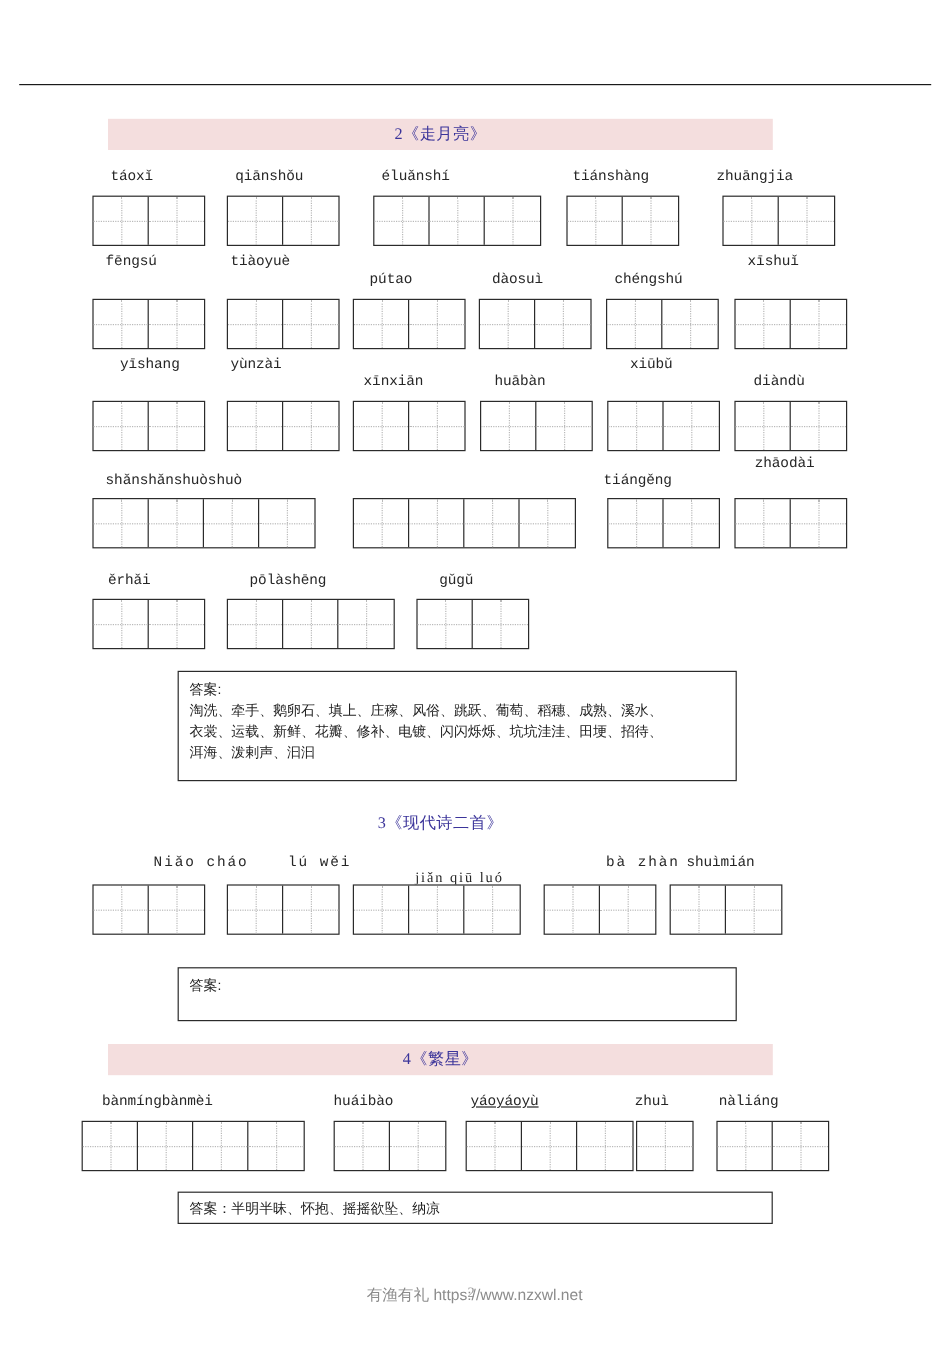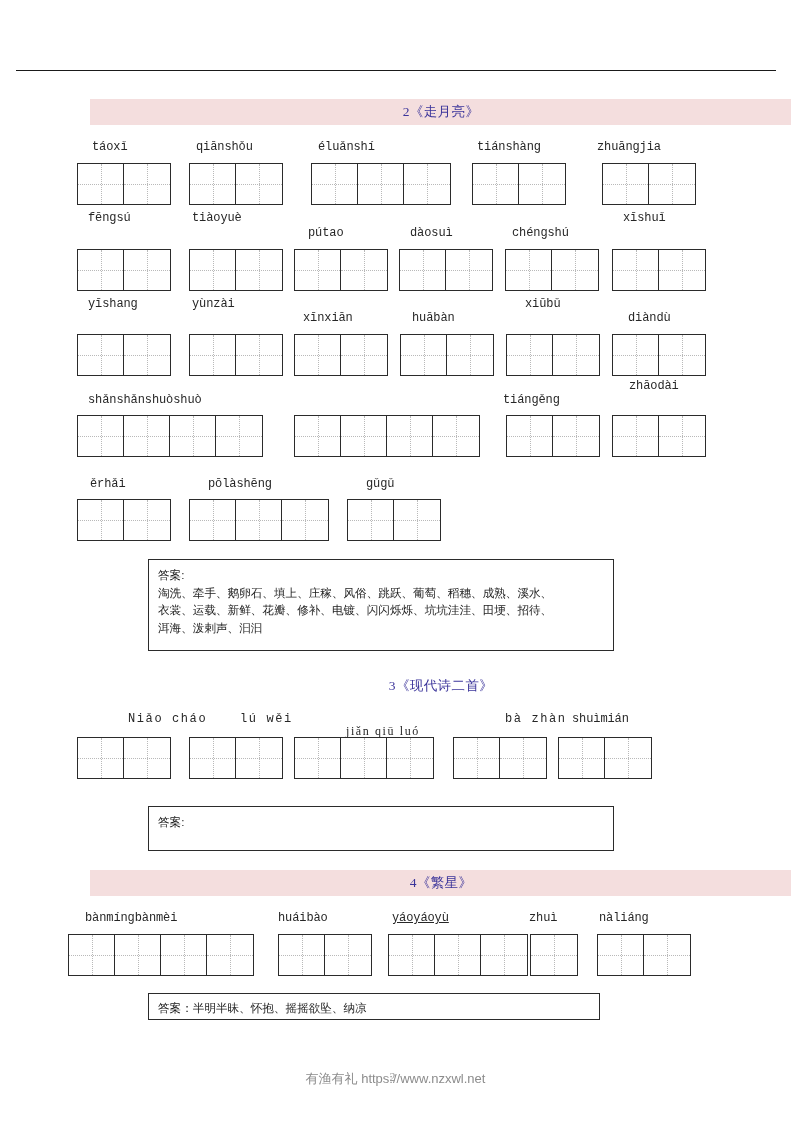--- a/index.html
+++ b/index.html
@@ -27,21 +27,21 @@
     top: 70px;
     width: 760px;
     height: 0;
     border-top: 1.6px solid #1a1a1a;
   }
 
   
   .band {
     position: absolute;
     left: 90px;
-    width: 702px;
+    width: 554px;
     height: 26px;
     background: #f4dede;
   }
   .band.plain { background: transparent; }
   .band .title {
     position: absolute;
     left: 0;
     right: 0;
     top: 50%;
     transform: translateY(-50%);
@@ -200,21 +200,21 @@
     </div>
   <div class="grid" style="left:505px; top:249px;">
       <div class="cell"></div>
       <div class="cell"></div>
     </div>
   <div class="grid" style="left:612px; top:249px;">
       <div class="cell"></div>
       <div class="cell"></div>
     </div>
 
-  <div class="py" style="left:88px;  top:297px;">yīshang</div>
+  <div class="py" style="left:100px;  top:297px;">yīshang</div>
   <div class="py" style="left:192px; top:297px;">yùnzài</div>
   <div class="py" style="left:303px; top:311px;">xīnxiān</div>
   <div class="py" style="left:412px; top:311px;">huābàn</div>
   <div class="py" style="left:525px; top:297px;">xiūbǔ</div>
   <div class="py" style="left:628px; top:311px;">diàndù</div>
 
   <div class="grid" style="left:77px;  top:334px;">
       <div class="cell"></div>
       <div class="cell"></div>
     </div>
@@ -352,21 +352,21 @@
       <div class="cell"></div>
     </div>
   <div class="grid" style="left:530px; top:934px;">
       <div class="cell"></div>
     </div>
   <div class="grid" style="left:597px; top:934px;">
       <div class="cell"></div>
       <div class="cell"></div>
     </div>
 
-  <div class="answer" style="left:148px; top:993px; width:452px; height:27px; padding-top:5px;">
+  <div class="answer" style="left:148px; top:993px; width:496px; height:27px; padding-top:5px;">
     <span class="ln">答案：半明半昧、怀抱、摇摇欲坠、纳凉</span>
   </div>
 
   <div class="footer">
     <span>有渔有礼 https://www.nzxwl.net</span>
     <span class="pageno">2</span>
   </div>
 
 </div>
 

